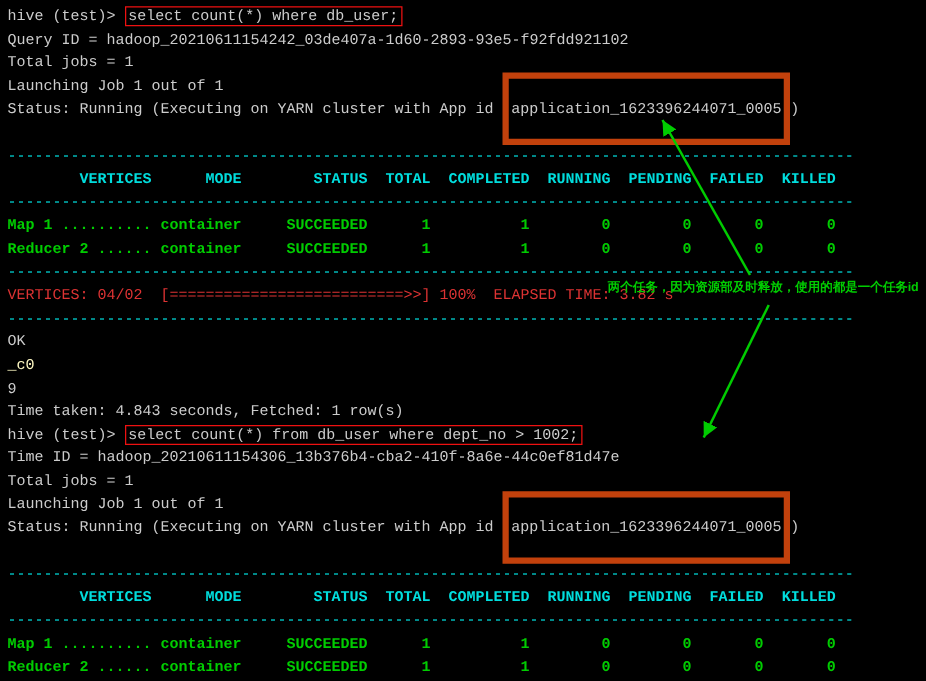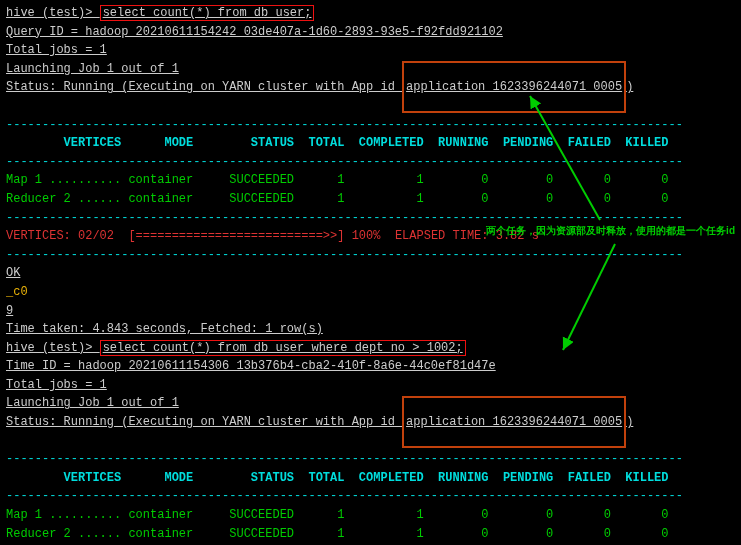--- a/index.html
+++ b/index.html
@@ -9,54 +9,54 @@
     color: #ccc;
     font-family: Consolas, "Courier New", monospace;
     font-size: 12px;
     line-height: 1.55;
     width: 741px;
     box-sizing: border-box;
     position: relative;
   }
   .line { white-space: pre; }
   .cyan { color: #0dd; }
-  .green { color: #0c0; }
+  .green { color: #0c0; font-weight: bold; }
   .red { color: #d33; }
-  .yellow { color: #eab308; }
-  .white { color: #ccc; text-decoration: underline; }
+  .yellow { color: #fef9c3; }
+  .white { color: #ccc; }
   .box-red { border: 1px solid #e11; padding: 0 2px; }
-  .box-green { border: 2px solid #c2410c; padding: 17px 2px; }
+  .box-green { border: 5px solid #c2410c; padding: 17px 2px; }
   .hdr { color: #0dd; white-space: pre; font-weight: bold; }
   .row { white-space: pre; }
   .annotation {
     position: absolute;
     color: #0c0;
     font-family: "Microsoft YaHei", SimSun, sans-serif;
     font-size: 10px;
     font-weight: bold;
     text-align: right;
   }
   svg.arrow { position: absolute; pointer-events: none; }
 </style>
 </head>
 <body>
 
-<div class="line"><span class="white">hive (test)&gt; </span><span class="box-red white">select count(*) from db_user;</span></div>
+<div class="line"><span class="white">hive (test)&gt; </span><span class="box-red white">select count(*) where db_user;</span></div>
 <div class="line white">Query ID = hadoop_20210611154242_03de407a-1d60-2893-93e5-f92fdd921102</div>
 <div class="line white">Total jobs = 1</div>
 <div class="line white">Launching Job 1 out of 1</div>
 <div class="line"><span class="white">Status: Running (Executing on YARN cluster with App id </span><span class="box-green white">application_1623396244071_0005</span><span class="white">)</span></div>
 <div class="line">&nbsp;</div>
 <div class="line cyan">----------------------------------------------------------------------------------------------</div>
 <div class="hdr">        VERTICES      MODE        STATUS  TOTAL  COMPLETED  RUNNING  PENDING  FAILED  KILLED</div>
 <div class="line cyan">----------------------------------------------------------------------------------------------</div>
 <div class="row green">Map 1 .......... container     SUCCEEDED      1          1        0        0       0       0</div>
 <div class="row green">Reducer 2 ...... container     SUCCEEDED      1          1        0        0       0       0</div>
 <div class="line cyan">----------------------------------------------------------------------------------------------</div>
-<div class="line"><span class="red">VERTICES: 02/02  </span><span class="red">[==========================&gt;&gt;]</span><span class="red"> 100%  ELAPSED TIME: 3.82 s</span></div>
+<div class="line"><span class="red">VERTICES: 04/02  </span><span class="red">[==========================&gt;&gt;]</span><span class="red"> 100%  ELAPSED TIME: 3.82 s</span></div>
 <div class="line cyan">----------------------------------------------------------------------------------------------</div>
 <div class="line white">OK</div>
 <div class="line yellow">_c0</div>
 <div class="line white">9</div>
 <div class="line white">Time taken: 4.843 seconds, Fetched: 1 row(s)</div>
 
 <div class="line"><span class="white">hive (test)&gt; </span><span class="box-red white">select count(*) from db_user where dept_no &gt; 1002;</span></div>
 <div class="line white">Time ID = hadoop_20210611154306_13b376b4-cba2-410f-8a6e-44c0ef81d47e</div>
 <div class="line white">Total jobs = 1</div>
 <div class="line white">Launching Job 1 out of 1</div>

